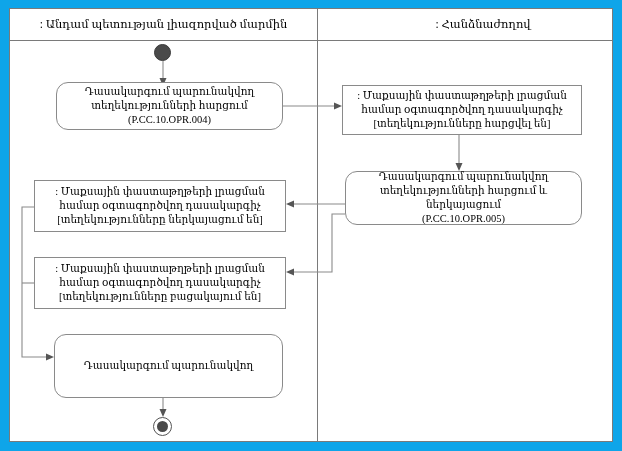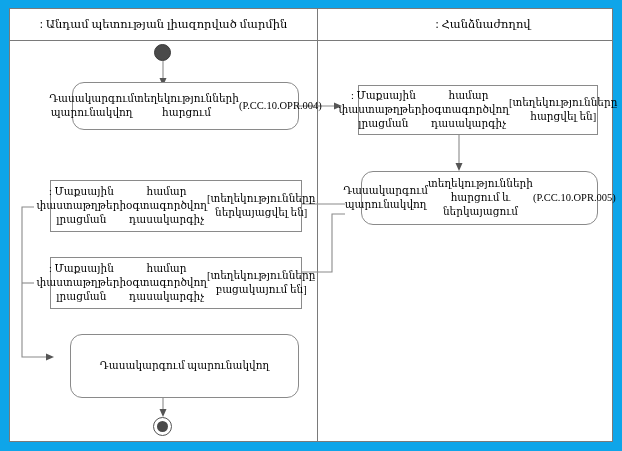--- a/index.html
+++ b/index.html
@@ -58,29 +58,28 @@
     overflow: hidden;
   }
 
   
   .node {
     position: absolute;
     box-sizing: border-box;
     border: 1px solid #8a8a8a;
     background: #ffffff;
     display: flex;
-    flex-direction: row;
+    flex-direction: column;
     align-items: center;
     justify-content: center;
     text-align: center;
     font-size: 10.5px;
     line-height: 1.33;
     color: #000000;
     padding: 3px 6px;
-    margin-left: 16px;
   }
   .node.rounded { border-radius: 12px; }
   .node.square  { border-radius: 0px; }
   .node .line { display: block; width: 100%; }
 
   
   .initial-node {
     position: absolute;
     width: 17px;
     height: 17px;
@@ -187,21 +186,21 @@
 
   <div class="node rounded" style="left:345px; top:171px; width:237px; height:54px;">
     <span class="line">Դասակարգում պարունակվող</span>
     <span class="line">տեղեկությունների հարցում և ներկայացում</span>
     <span class="line">(P.CC.10.OPR.005)</span>
   </div>
 
   <div class="node square" style="left:34px; top:180px; width:252px; height:52px;">
     <span class="line">: Մաքսային փաստաթղթերի լրացման</span>
     <span class="line">համար օգտագործվող դասակարգիչ</span>
-    <span class="line">[տեղեկությունները ներկայացվել են]</span>
+    <span class="line">[տեղեկությունները ներկայացում են]</span>
   </div>
 
   <div class="node square" style="left:34px; top:257px; width:252px; height:52px;">
     <span class="line">: Մաքսային փաստաթղթերի լրացման</span>
     <span class="line">համար օգտագործվող դասակարգիչ</span>
     <span class="line">[տեղեկությունները բացակայում են]</span>
   </div>
 
   <div class="node rounded" style="left:54px; top:334px; width:229px; height:64px;">
     <span class="line">Դասակարգում պարունակվող</span>

